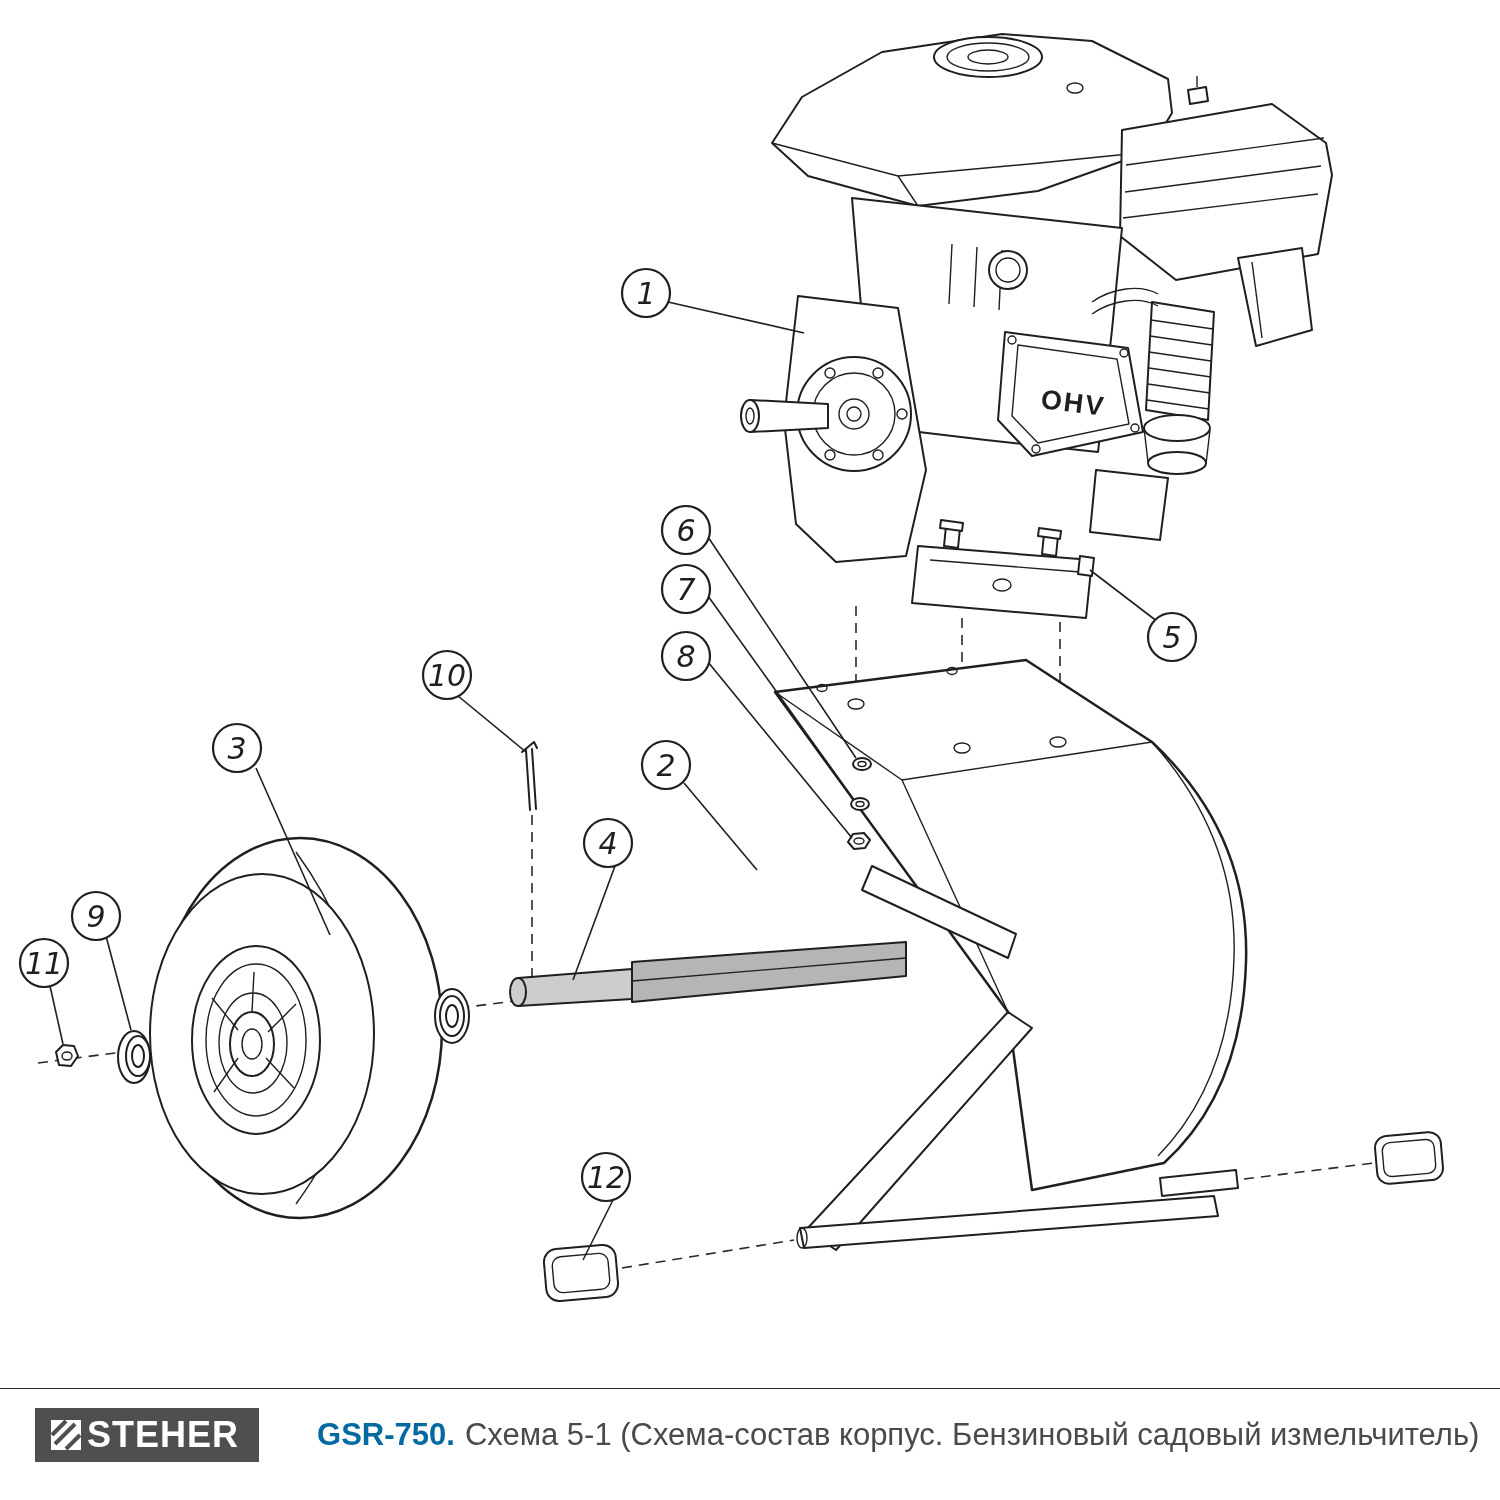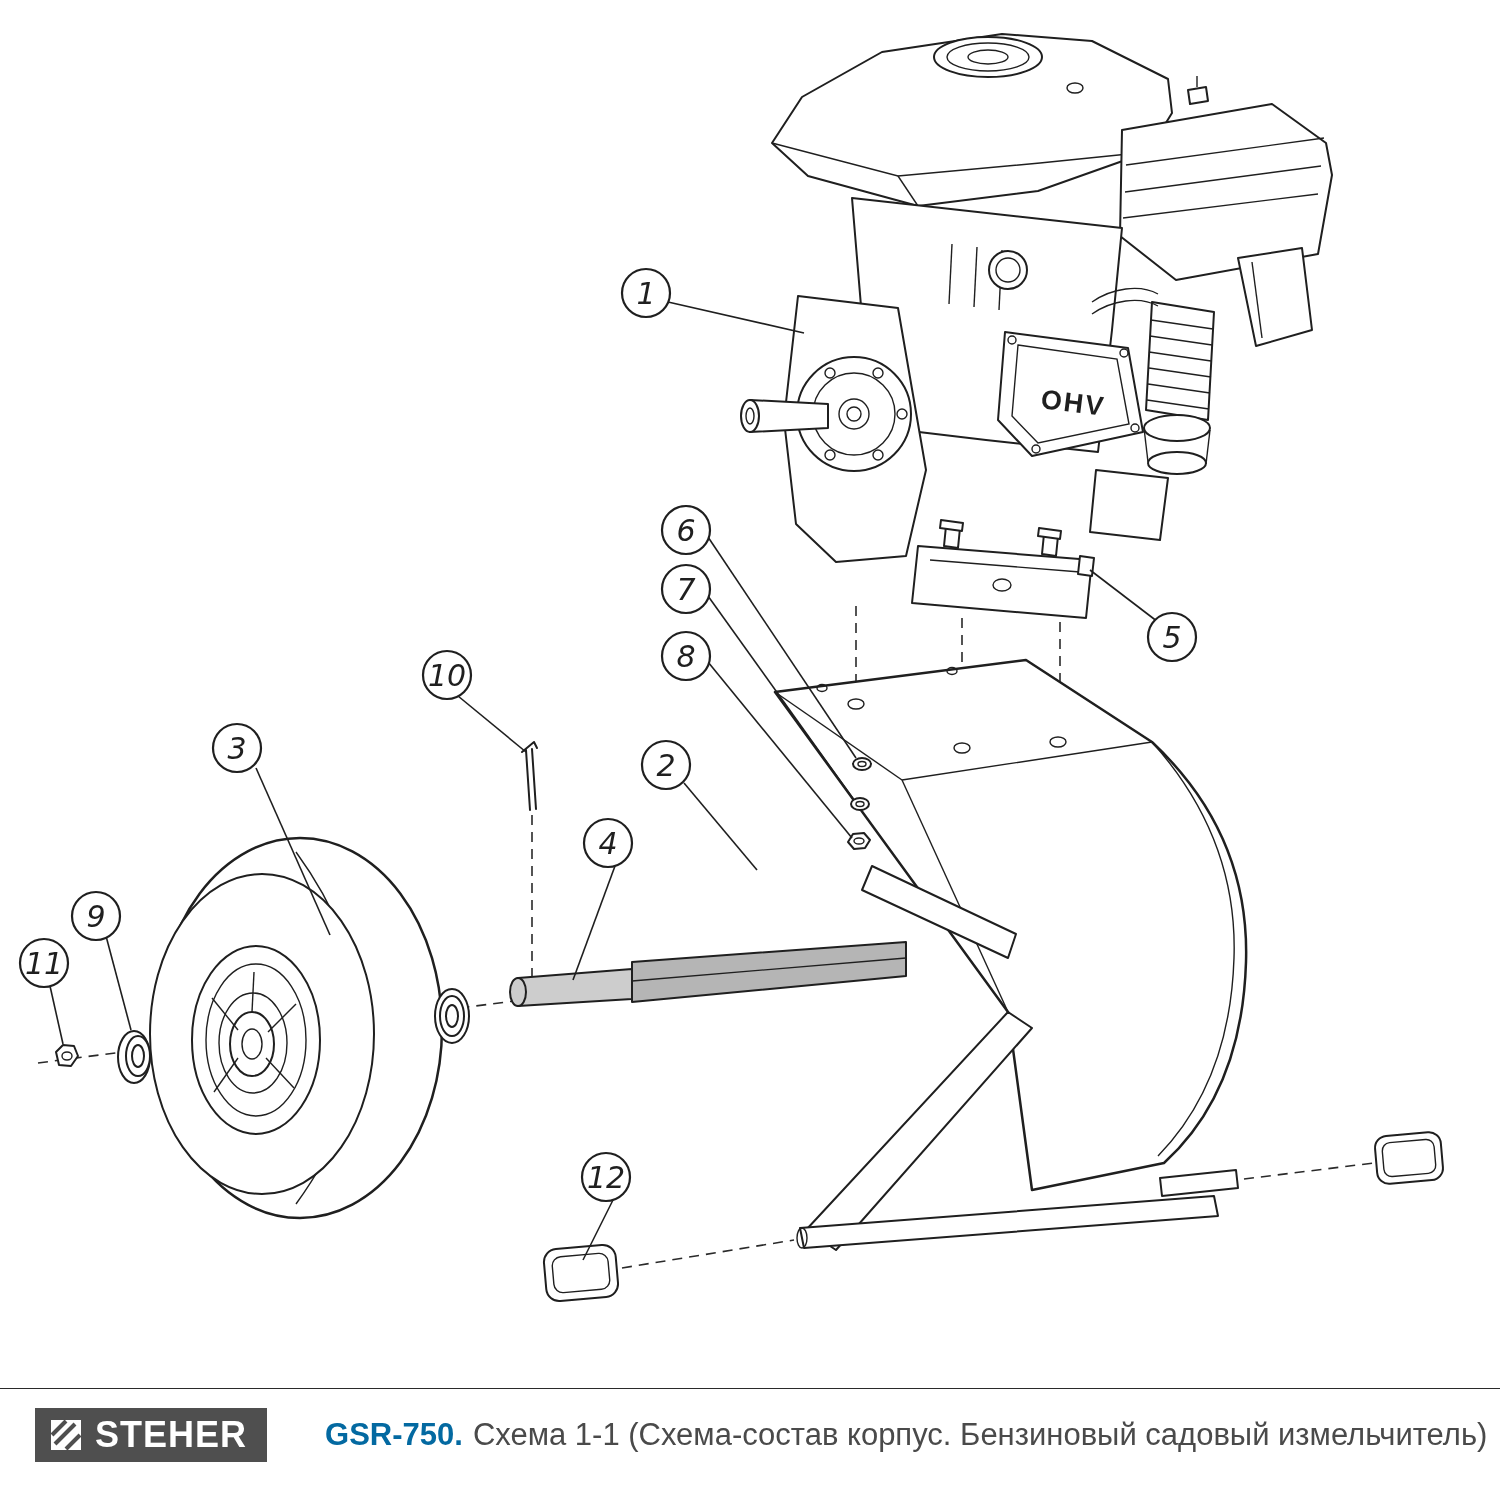--- a/index.html
+++ b/index.html
@@ -12,21 +12,21 @@
   .thin{fill:none;stroke:#1f1f1f;stroke-width:1.4;}
   .dash{fill:none;stroke:#2a2a2a;stroke-width:1.6;stroke-dasharray:10 7;}
   .leader{fill:none;stroke:#1f1f1f;stroke-width:1.6;}
   .callout-circle{fill:#ffffff;stroke:#1f1f1f;stroke-width:2.2;}
   .callout-num{font-family:"DejaVu Sans",sans-serif;font-style:italic;font-size:30px;fill:#1f1f1f;text-anchor:middle;}
   .gray1{fill:#cdcdcd;stroke:#1f1f1f;stroke-width:2;stroke-linejoin:round;}
   .gray2{fill:#b5b5b5;stroke:#1f1f1f;stroke-width:2;stroke-linejoin:round;}
   .ohv-label{font-family:"Liberation Sans",sans-serif;font-weight:bold;font-size:27px;letter-spacing:2px;fill:#1f1f1f;}
   .footer-rule{position:absolute;left:0;right:0;top:1388px;border-top:1.5px solid #2a2a2a;}
   .footer{position:absolute;left:0;right:0;top:1400px;height:70px;display:flex;align-items:center;}
-  .logo-box{margin-left:35px;background:#4f4f4f;color:#ffffff;height:54px;display:flex;align-items:center;padding:0 20px 0 14px;gap:12px;}
+  .logo-box{margin-left:35px;background:#4f4f4f;color:#ffffff;height:54px;display:flex;align-items:center;padding:0 20px 0 14px;gap:4px;}
   .logo-text{font-weight:bold;font-size:36px;letter-spacing:1px;line-height:1;}
   .caption{margin-left:58px;font-size:31px;color:#4a4a4a;white-space:nowrap;}
   .caption .model{font-weight:bold;color:#0369a1;margin-right:10px;}
 </style>
 </head>
 <body>
 
 <div class="stage">
 <svg width="1500" height="1500" viewBox="0 0 1500 1500">
 
@@ -277,15 +277,15 @@
   <div class="logo-box">
     <svg width="34" height="34" viewBox="0 0 34 34">
       <rect x="2" y="2" width="30" height="30" fill="#ffffff"></rect>
       <line x1="6" y1="26" x2="26" y2="6" stroke="#4f4f4f" stroke-width="4"></line>
       <line x1="3" y1="17" x2="17" y2="3" stroke="#4f4f4f" stroke-width="4"></line>
       <line x1="17" y1="31" x2="31" y2="17" stroke="#4f4f4f" stroke-width="4"></line>
     </svg>
     <span class="logo-text">STEHER</span>
   </div>
   <div class="caption">
-    <span class="model">GSR-750.</span><span>Схема 1-1 (Схема-состав корпус. Бензиновый садовый измельчитель)</span>
+    <span class="model">GSR-750.</span><span>Схема 5-1 (Схема-состав корпус. Бензиновый садовый измельчитель)</span>
   </div>
 </div>
 
 </body></html>

